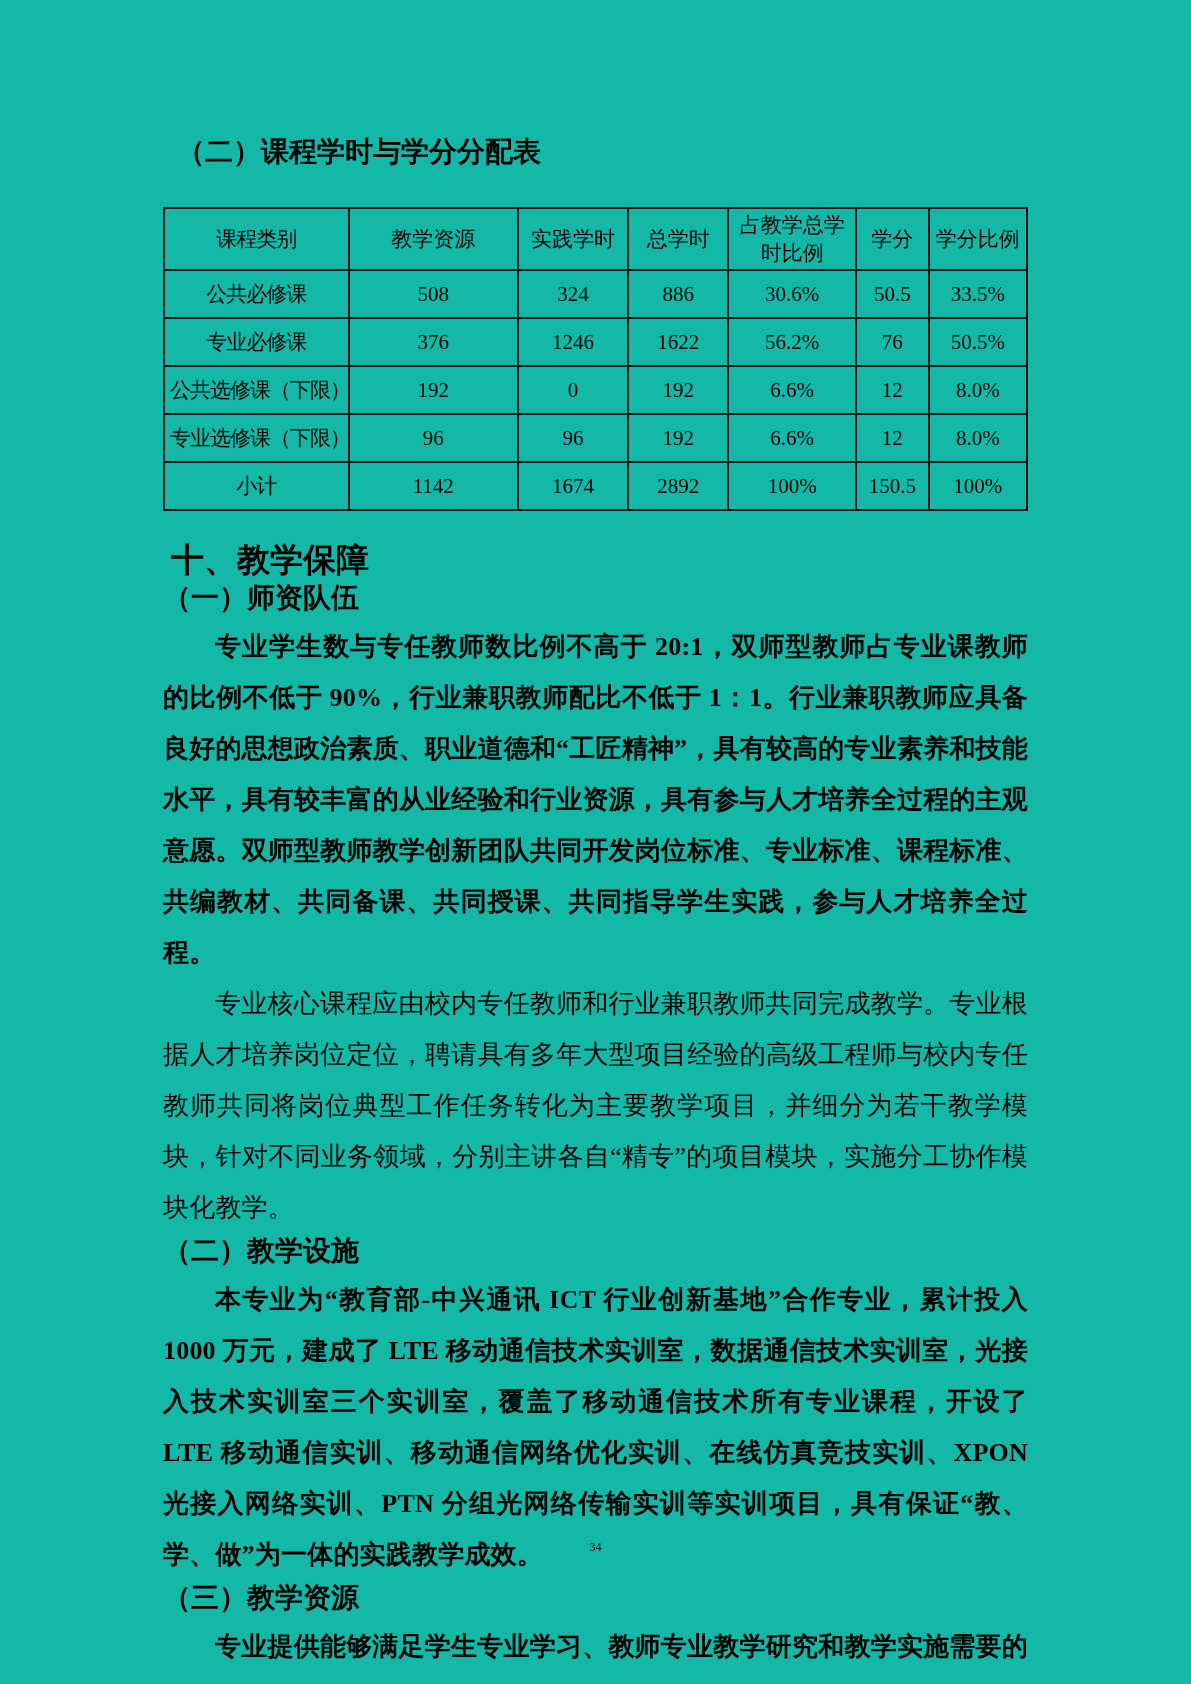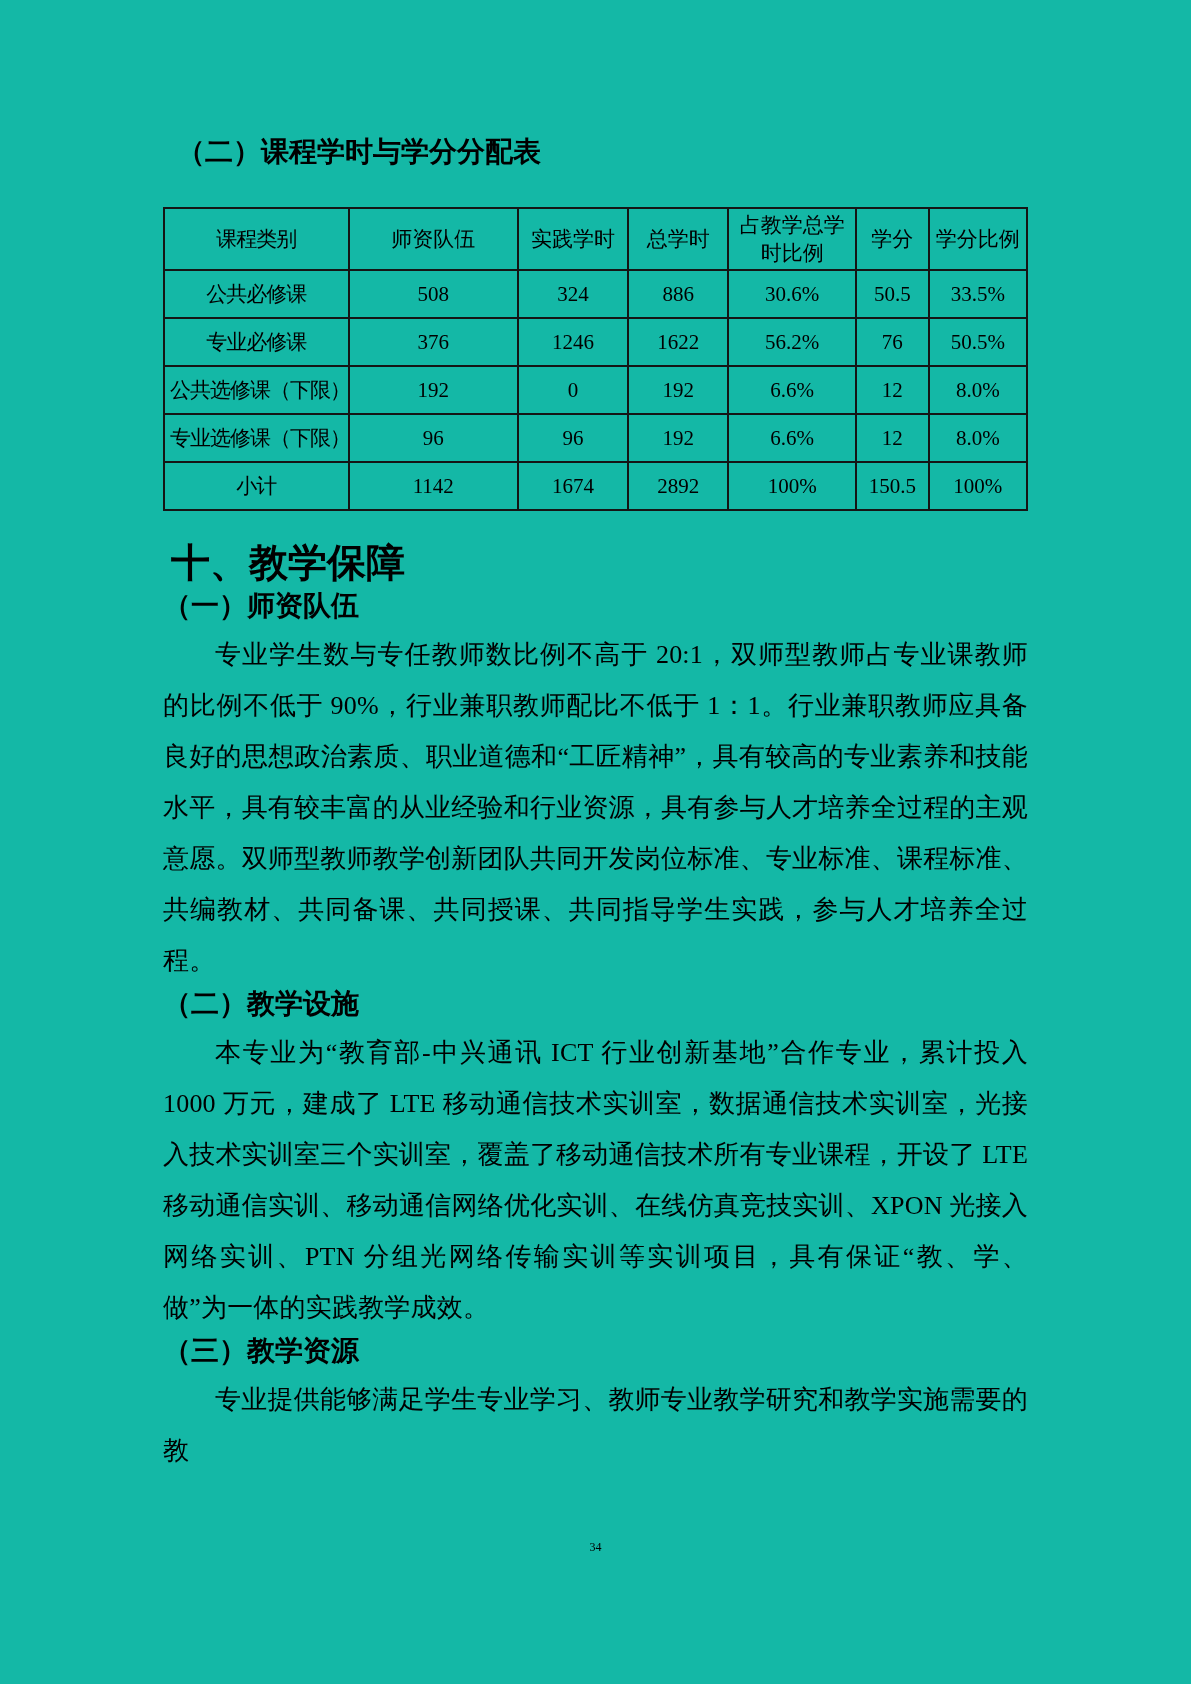--- a/index.html
+++ b/index.html
@@ -30,21 +30,21 @@
     color: #000;
   }
   #table-title {
     margin-top: 134px;
     margin-bottom: 38px;
     margin-left: 14px;
   }
   h1.chapter-title {
     font-family: "Liberation Sans", "DejaVu Sans", sans-serif;
     font-weight: bold;
-    font-size: 39px;
+    font-size: 33px;
     line-height: 1.25;
     margin: 28px 0 0 8px;
     color: #000;
   }
   .section-head {
     margin-top: 36px;
     margin-bottom: 16px;
   }
   table.credit-table {
     width: 100%;
@@ -68,21 +68,21 @@
     letter-spacing: -1px;
   }
   p.body-par {
     font-size: 26px;
     line-height: 51px;
     text-align: justify;
     text-indent: 2em;
     margin: 0;
     letter-spacing: 0.2px;
   }
-  p.first-par { margin-top: 6px; }
+  p.first-par { margin-top: 6px; font-weight: bold; }
   .page-number {
     position: absolute;
     left: 50%;
     transform: translateX(-50%);
     top: 1540px;
     font-size: 12px;
     font-family: "Liberation Serif", "DejaVu Serif", serif;
     color: #000;
   }
 </style>
@@ -100,21 +100,21 @@
         <col style="width:19.6%">
         <col style="width:12.8%">
         <col style="width:11.6%">
         <col style="width:14.8%">
         <col style="width:8.4%">
         <col style="width:11.4%">
       </colgroup>
       <thead>
         <tr>
           <th class="cat">课程类别</th>
-          <th>师资队伍</th>
+          <th>教学资源</th>
           <th>实践学时</th>
           <th>总学时</th>
           <th>占教学总学时比例</th>
           <th>学分</th>
           <th>学分比例</th>
         </tr>
       </thead>
       <tbody>
         <tr>
           <td class="cat">公共必修课</td>
@@ -161,20 +161,21 @@
           <td>150.5</td>
           <td>100%</td>
         </tr>
       </tbody>
     </table>
 
     <h1 class="chapter-title">十、教学保障</h1>
 
     <h2 class="doc-subhead section-head">（一）师资队伍</h2>
     <p class="body-par first-par">专业学生数与专任教师数比例不高于 20:1，双师型教师占专业课教师的比例不低于 90%，行业兼职教师配比不低于 1：1。行业兼职教师应具备良好的思想政治素质、职业道德和“工匠精神”，具有较高的专业素养和技能水平，具有较丰富的从业经验和行业资源，具有参与人才培养全过程的主观意愿。双师型教师教学创新团队共同开发岗位标准、专业标准、课程标准、共编教材、共同备课、共同授课、共同指导学生实践，参与人才培养全过程。</p>
+    <p class="body-par">专业核心课程应由校内专任教师和行业兼职教师共同完成教学。专业根据人才培养岗位定位，聘请具有多年大型项目经验的高级工程师与校内专任教师共同将岗位典型工作任务转化为主要教学项目，并细分为若干教学模块，针对不同业务领域，分别主讲各自“精专”的项目模块，实施分工协作模块化教学。</p>
 
     <h2 class="doc-subhead section-head">（二）教学设施</h2>
     <p class="body-par first-par">本专业为“教育部-中兴通讯 ICT 行业创新基地”合作专业，累计投入 1000 万元，建成了 LTE 移动通信技术实训室，数据通信技术实训室，光接入技术实训室三个实训室，覆盖了移动通信技术所有专业课程，开设了 LTE 移动通信实训、移动通信网络优化实训、在线仿真竞技实训、XPON 光接入网络实训、PTN 分组光网络传输实训等实训项目，具有保证“教、学、做”为一体的实践教学成效。</p>
 
     <h2 class="doc-subhead section-head">（三）教学资源</h2>
     <p class="body-par first-par">专业提供能够满足学生专业学习、教师专业教学研究和教学实施需要的教</p>
 
   </div>
 
   <div class="page-number">34</div>

